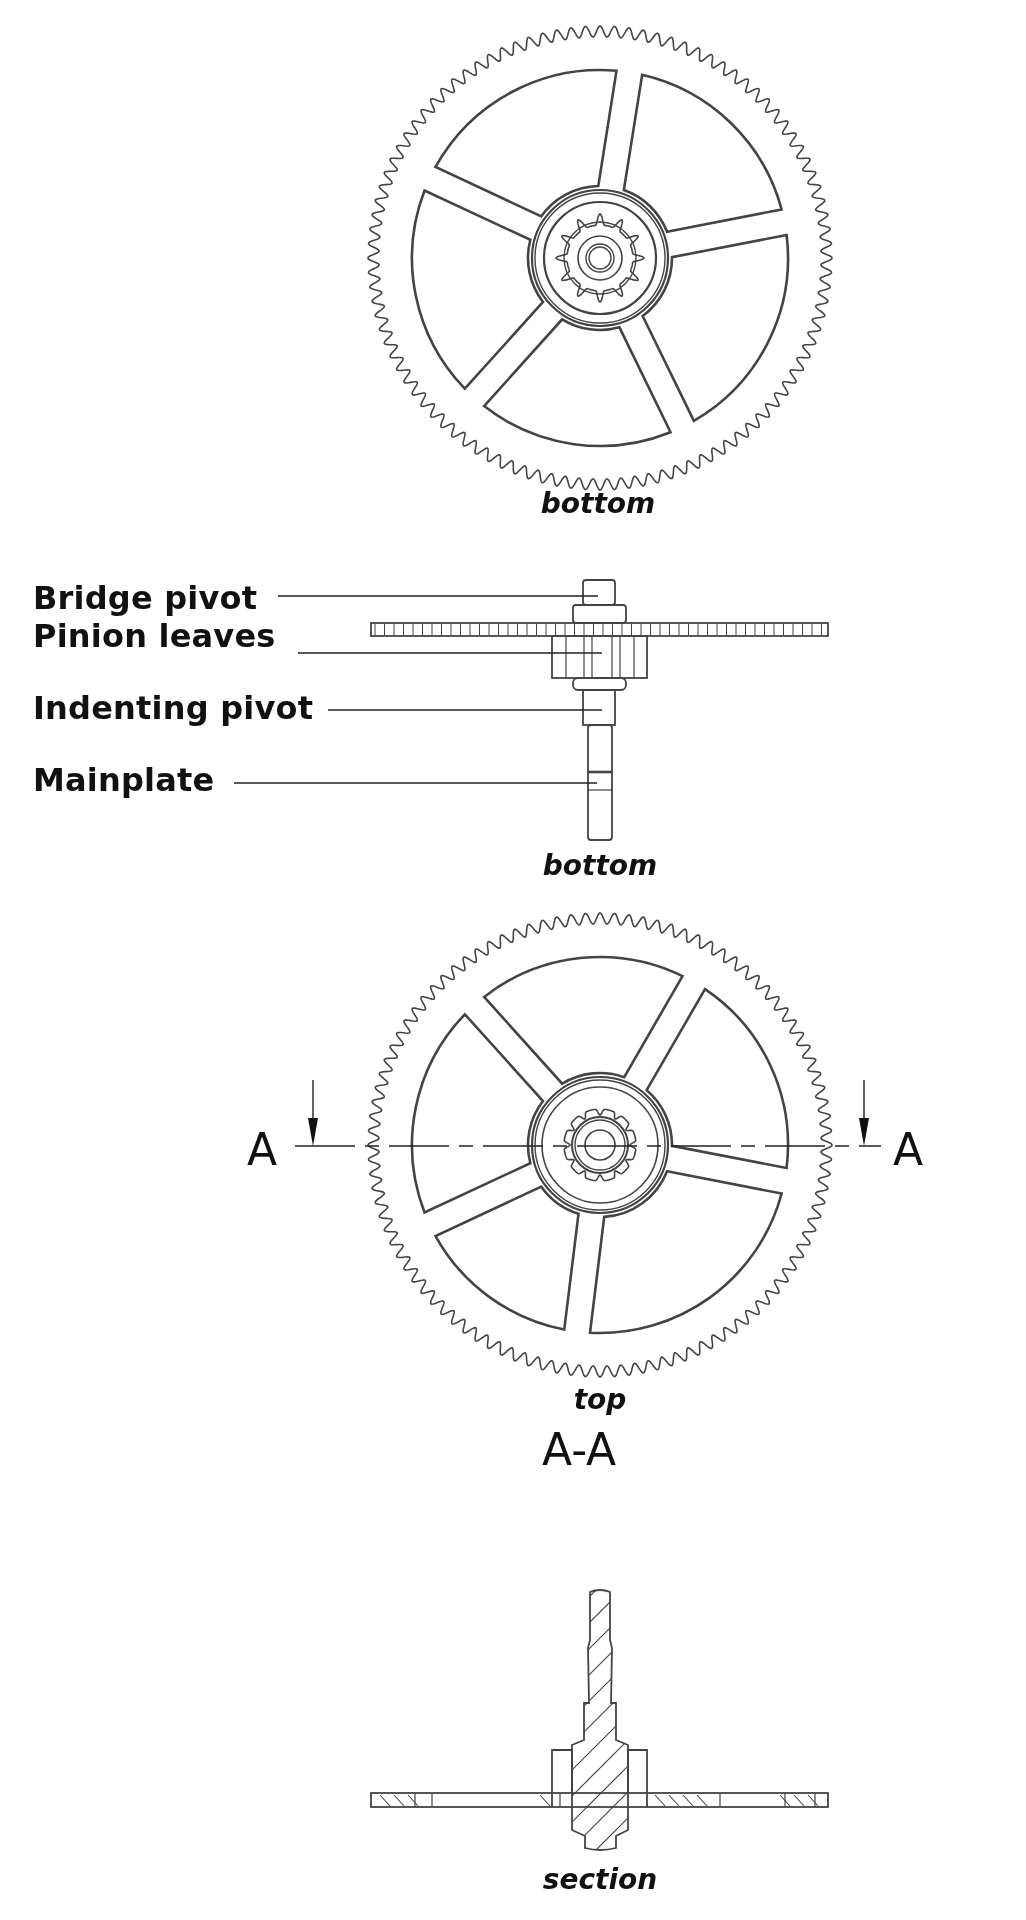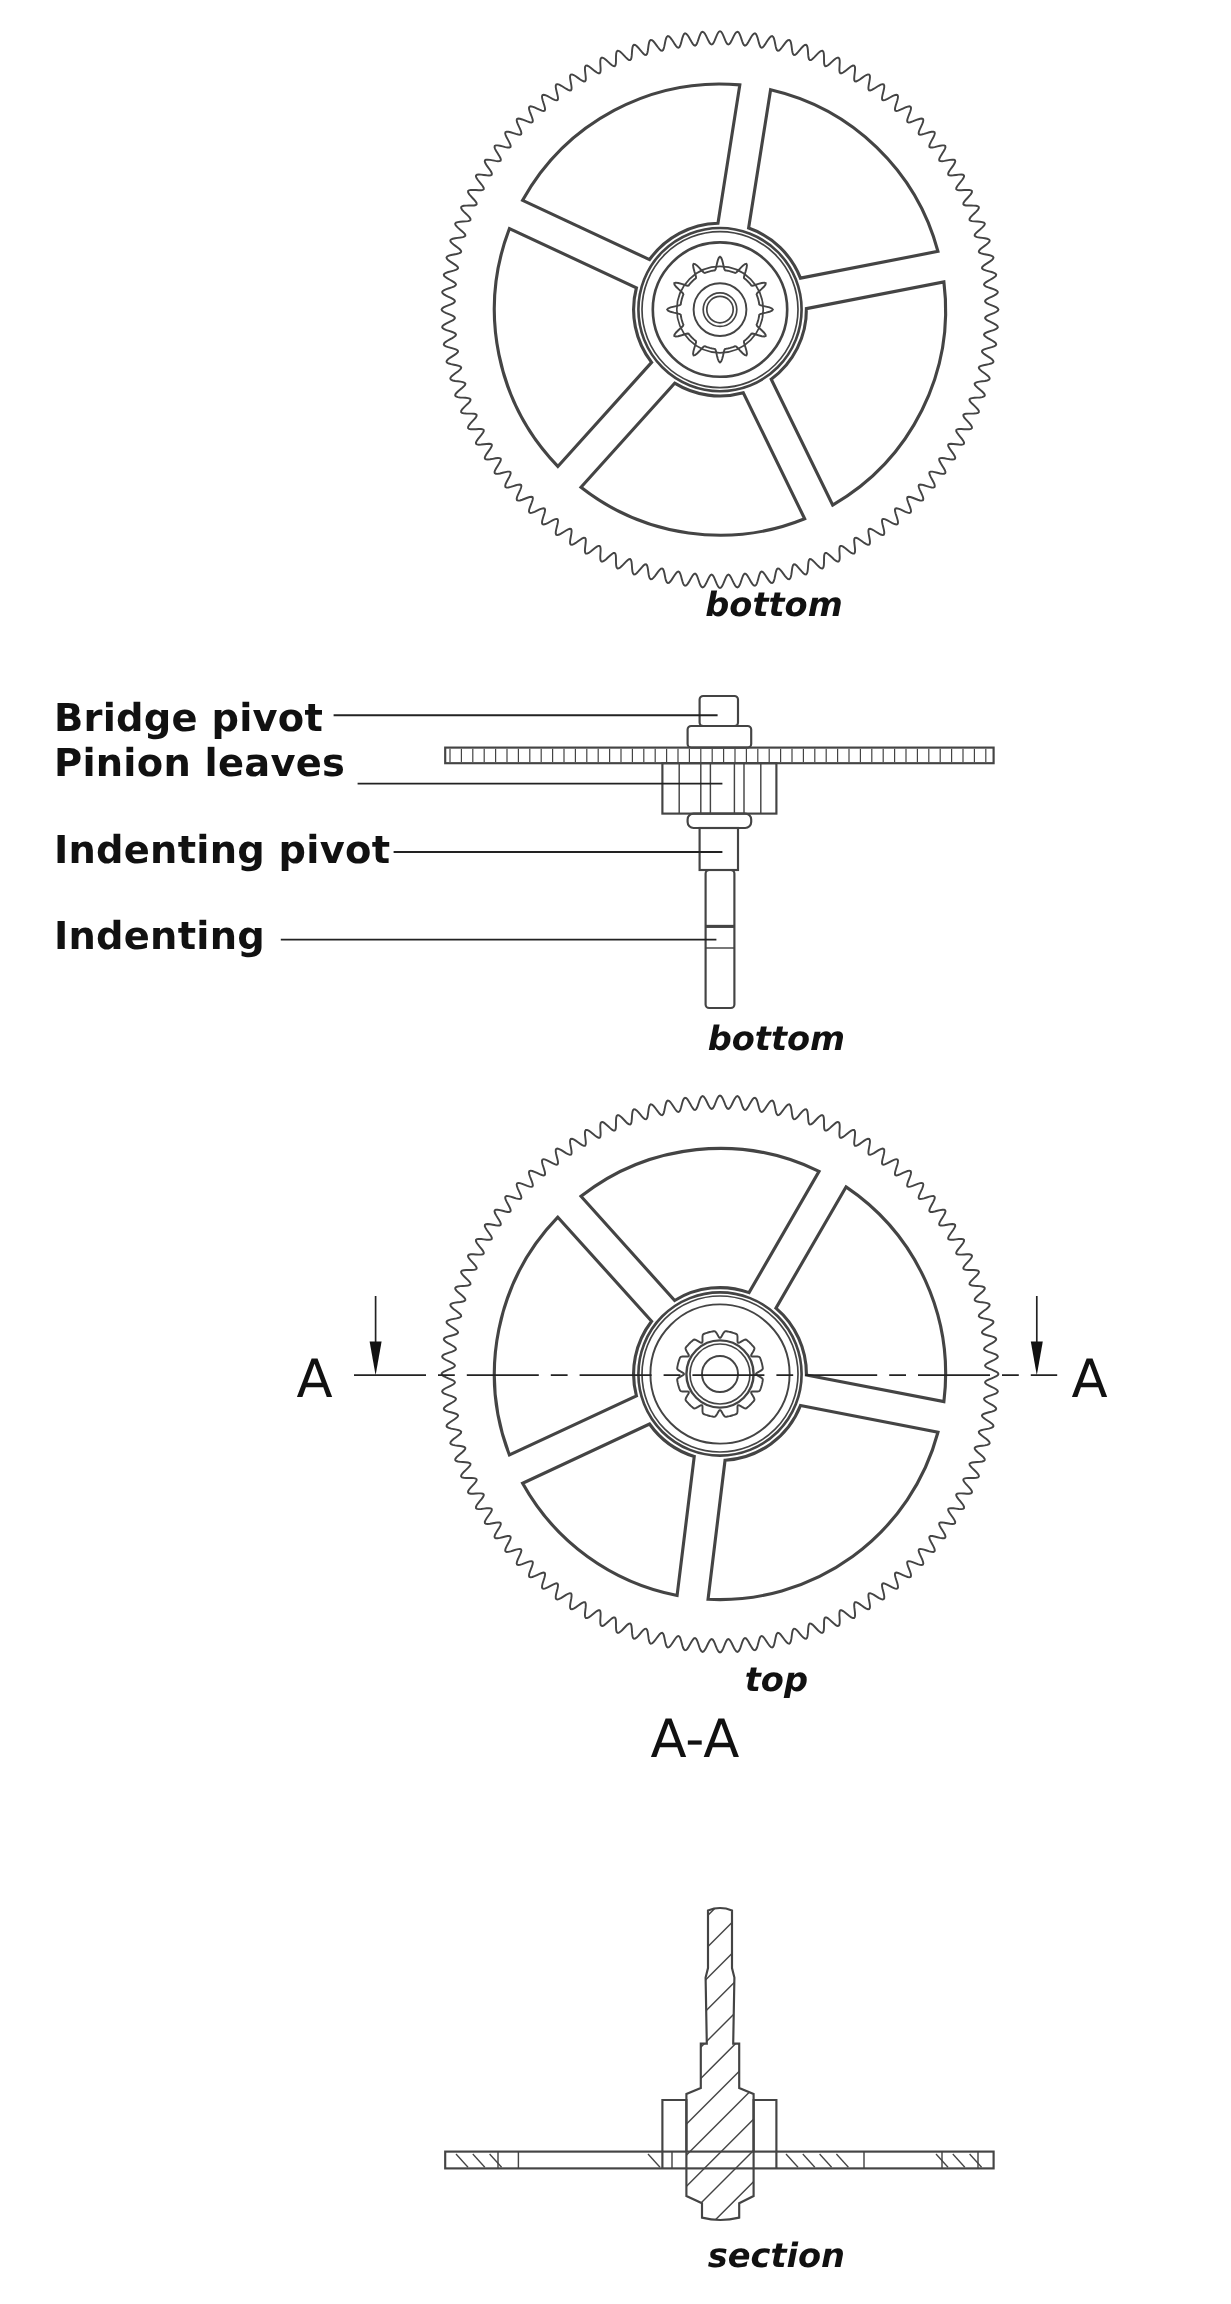--- a/index.html
+++ b/index.html
@@ -1,19 +1,19 @@
 <!DOCTYPE html>
 <html><head>
 <meta charset="utf-8">
 <style>
   html,body{margin:0;padding:0;background:#ffffff;}
   body{width:1026px;height:1920px;position:relative;overflow:hidden;font-family:"DejaVu Sans","Liberation Sans",sans-serif;}
   svg{position:absolute;left:0;top:0;}
-  .lbl{position:absolute;font-weight:bold;font-size:32px;color:#111;white-space:nowrap;line-height:1;letter-spacing:0.2px;margin-left:12px;}
-  .cap{position:absolute;font-weight:bold;font-style:italic;font-size:28px;color:#111;white-space:nowrap;line-height:1;transform:translateX(-50%);margin-left:47px;}
+  .lbl{position:absolute;font-weight:bold;font-size:32px;color:#111;white-space:nowrap;line-height:1;letter-spacing:0.2px;}
+  .cap{position:absolute;font-weight:bold;font-style:italic;font-size:28px;color:#111;white-space:nowrap;line-height:1;transform:translateX(-50%);}
   .sec{position:absolute;font-size:44px;color:#111;line-height:1;font-family:"DejaVu Sans",sans-serif;}
 </style>
 </head>
 <body>
 
 <svg id="drawing" width="1026" height="1920" viewBox="0 0 1026 1920" xmlns="http://www.w3.org/2000/svg">
   <g id="g-bottom">
       <path fill="none" stroke="#444444" stroke-width="1.6" d="M832.00,258.00L831.58,258.91L830.38,259.81L828.59,260.69L826.47,261.56L824.35,262.41L822.55,263.24L821.34,264.09L820.89,264.94L821.28,265.82L822.44,266.74L824.19,267.69L826.25,268.67L828.31,269.67L830.04,270.66L831.18,271.63L831.54,272.57L831.07,273.45L829.81,274.27L827.97,275.04L825.80,275.77L823.63,276.48L821.78,277.21L820.52,277.97L820.02,278.80L820.35,279.70L821.45,280.69L823.14,281.75L825.13,282.85L827.12,283.98L828.79,285.08L829.87,286.12L830.17,287.08L829.64,287.93L828.34,288.67L826.45,289.32L824.24,289.91L822.03,290.49L820.14,291.10L818.83,291.78L818.28,292.57L818.55,293.50L819.59,294.55L821.20,295.71L823.13,296.94L825.04,298.19L826.64,299.39L827.65,300.50L827.89,301.47L827.31,302.29L825.96,302.95L824.04,303.48L821.79,303.93L819.55,304.37L817.62,304.85L816.27,305.45L815.68,306.21L815.89,307.15L816.86,308.27L818.40,309.53L820.24,310.88L822.08,312.24L823.59,313.54L824.53,314.71L824.71,315.70L824.08,316.47L822.69,317.05L820.74,317.46L818.47,317.77L816.21,318.06L814.25,318.43L812.87,318.94L812.22,319.66L812.38,320.61L813.28,321.78L814.73,323.14L816.49,324.60L818.23,326.08L819.67,327.47L820.53,328.70L820.65,329.69L819.96,330.43L818.55,330.91L816.57,331.20L814.29,331.37L812.01,331.52L810.04,331.76L808.62,332.18L807.93,332.86L808.03,333.82L808.85,335.05L810.22,336.49L811.88,338.06L813.53,339.65L814.87,341.13L815.65,342.40L815.71,343.40L814.98,344.10L813.54,344.49L811.55,344.65L809.26,344.68L806.98,344.69L804.99,344.80L803.55,345.14L802.82,345.77L802.86,346.73L803.60,348.01L804.88,349.54L806.43,351.21L807.98,352.89L809.23,354.45L809.93,355.78L809.92,356.78L809.15,357.42L807.69,357.73L805.69,357.77L803.40,357.65L801.12,357.51L799.14,357.50L797.68,357.75L796.91,358.33L796.89,359.30L797.55,360.62L798.72,362.22L800.17,363.99L801.61,365.76L802.76,367.40L803.37,368.77L803.30,369.77L802.50,370.36L801.01,370.57L799.02,370.48L796.75,370.22L794.48,369.94L792.49,369.81L791.03,369.96L790.22,370.50L790.14,371.46L790.71,372.82L791.79,374.49L793.12,376.35L794.45,378.21L795.49,379.92L796.02,381.32L795.88,382.31L795.04,382.85L793.55,382.97L791.56,382.76L789.31,382.35L787.07,381.93L785.09,381.68L783.62,381.74L782.78,382.22L782.64,383.17L783.13,384.57L784.09,386.31L785.31,388.24L786.52,390.18L787.45,391.95L787.89,393.38L787.69,394.37L786.82,394.85L785.32,394.88L783.35,394.54L781.13,394.00L778.91,393.44L776.96,393.05L775.49,393.02L774.62,393.45L774.42,394.40L774.82,395.82L775.67,397.61L776.77,399.62L777.85,401.63L778.67,403.46L779.01,404.91L778.76,405.88L777.86,406.32L776.36,406.25L774.41,405.78L772.23,405.10L770.06,404.40L768.13,403.90L766.66,403.77L765.77,404.15L765.51,405.08L765.82,406.52L766.56,408.37L767.53,410.44L768.48,412.52L769.18,414.39L769.44,415.86L769.12,416.81L768.19,417.19L766.70,417.03L764.79,416.44L762.66,415.62L760.53,414.79L758.64,414.17L757.18,413.95L756.27,414.27L755.95,415.18L756.17,416.64L756.79,418.53L757.62,420.66L758.44,422.79L759.03,424.70L759.19,426.19L758.81,427.12L757.86,427.44L756.39,427.18L754.52,426.48L752.44,425.53L750.37,424.56L748.52,423.82L747.08,423.51L746.15,423.77L745.77,424.66L745.90,426.13L746.40,428.06L747.10,430.23L747.78,432.41L748.25,434.36L748.32,435.86L747.88,436.76L746.91,437.01L745.46,436.67L743.63,435.85L741.62,434.77L739.61,433.67L737.82,432.82L736.40,432.42L735.45,432.62L735.02,433.49L735.05,434.96L735.44,436.91L736.00,439.13L736.54,441.35L736.88,443.32L736.85,444.82L736.37,445.69L735.38,445.89L733.95,445.45L732.18,444.52L730.24,443.31L728.31,442.09L726.57,441.13L725.17,440.64L724.22,440.78L723.74,441.62L723.68,443.09L723.93,445.07L724.35,447.31L724.76,449.56L724.97,451.55L724.85,453.04L724.31,453.88L723.32,454.02L721.92,453.49L720.21,452.45L718.35,451.12L716.49,449.79L714.82,448.71L713.46,448.14L712.50,448.22L711.96,449.03L711.81,450.49L711.94,452.48L712.22,454.75L712.48,457.02L712.57,459.01L712.36,460.50L711.77,461.30L710.77,461.37L709.40,460.76L707.76,459.61L705.99,458.17L704.22,456.72L702.62,455.55L701.30,454.89L700.33,454.91L699.75,455.68L699.50,457.14L699.51,459.12L699.65,461.40L699.77,463.69L699.73,465.69L699.42,467.15L698.78,467.92L697.78,467.93L696.45,467.23L694.89,465.98L693.21,464.43L691.54,462.88L690.01,461.60L688.73,460.86L687.77,460.82L687.14,461.55L686.80,462.99L686.69,464.98L686.68,467.26L686.65,469.55L686.49,471.54L686.10,472.98L685.40,473.71L684.40,473.65L683.13,472.87L681.65,471.53L680.06,469.88L678.49,468.22L677.05,466.85L675.82,466.03L674.86,465.93L674.18,466.62L673.76,468.04L673.52,470.01L673.37,472.29L673.20,474.57L672.91,476.55L672.43,477.96L671.69,478.65L670.70,478.53L669.47,477.67L668.08,476.23L666.60,474.49L665.14,472.73L663.78,471.28L662.61,470.38L661.66,470.22L660.94,470.87L660.43,472.25L660.06,474.21L659.77,476.47L659.46,478.74L659.05,480.69L658.47,482.08L657.70,482.71L656.71,482.53L655.54,481.59L654.24,480.08L652.88,478.24L651.53,476.40L650.27,474.86L649.15,473.89L648.21,473.68L647.45,474.27L646.85,475.62L646.37,477.55L645.93,479.79L645.48,482.04L644.95,483.96L644.29,485.31L643.47,485.89L642.50,485.65L641.39,484.64L640.19,483.04L638.94,481.13L637.71,479.20L636.55,477.59L635.50,476.55L634.57,476.28L633.78,476.83L633.10,478.14L632.49,480.03L631.91,482.24L631.32,484.45L630.67,486.34L629.93,487.64L629.08,488.17L628.12,487.87L627.08,486.79L625.98,485.12L624.85,483.13L623.75,481.14L622.69,479.45L621.70,478.35L620.80,478.02L619.97,478.52L619.21,479.78L618.48,481.63L617.77,483.80L617.04,485.97L616.27,487.81L615.45,489.07L614.57,489.54L613.63,489.18L612.66,488.04L611.67,486.31L610.67,484.25L609.69,482.19L608.74,480.44L607.82,479.28L606.94,478.89L606.09,479.34L605.24,480.55L604.41,482.35L603.56,484.47L602.69,486.59L601.81,488.38L600.91,489.58L600.00,490.00L599.09,489.58L598.19,488.38L597.31,486.59L596.44,484.47L595.59,482.35L594.76,480.55L593.91,479.34L593.06,478.89L592.18,479.28L591.26,480.44L590.31,482.19L589.33,484.25L588.33,486.31L587.34,488.04L586.37,489.18L585.43,489.54L584.55,489.07L583.73,487.81L582.96,485.97L582.23,483.80L581.52,481.63L580.79,479.78L580.03,478.52L579.20,478.02L578.30,478.35L577.31,479.45L576.25,481.14L575.15,483.13L574.02,485.12L572.92,486.79L571.88,487.87L570.92,488.17L570.07,487.64L569.33,486.34L568.68,484.45L568.09,482.24L567.51,480.03L566.90,478.14L566.22,476.83L565.43,476.28L564.50,476.55L563.45,477.59L562.29,479.20L561.06,481.13L559.81,483.04L558.61,484.64L557.50,485.65L556.53,485.89L555.71,485.31L555.05,483.96L554.52,482.04L554.07,479.79L553.63,477.55L553.15,475.62L552.55,474.27L551.79,473.68L550.85,473.89L549.73,474.86L548.47,476.40L547.12,478.24L545.76,480.08L544.46,481.59L543.29,482.53L542.30,482.71L541.53,482.08L540.95,480.69L540.54,478.74L540.23,476.47L539.94,474.21L539.57,472.25L539.06,470.87L538.34,470.22L537.39,470.38L536.22,471.28L534.86,472.73L533.40,474.49L531.92,476.23L530.53,477.67L529.30,478.53L528.31,478.65L527.57,477.96L527.09,476.55L526.80,474.57L526.63,472.29L526.48,470.01L526.24,468.04L525.82,466.62L525.14,465.93L524.18,466.03L522.95,466.85L521.51,468.22L519.94,469.88L518.35,471.53L516.87,472.87L515.60,473.65L514.60,473.71L513.90,472.98L513.51,471.54L513.35,469.55L513.32,467.26L513.31,464.98L513.20,462.99L512.86,461.55L512.23,460.82L511.27,460.86L509.99,461.60L508.46,462.88L506.79,464.43L505.11,465.98L503.55,467.23L502.22,467.93L501.22,467.92L500.58,467.15L500.27,465.69L500.23,463.69L500.35,461.40L500.49,459.12L500.50,457.14L500.25,455.68L499.67,454.91L498.70,454.89L497.38,455.55L495.78,456.72L494.01,458.17L492.24,459.61L490.60,460.76L489.23,461.37L488.23,461.30L487.64,460.50L487.43,459.01L487.52,457.02L487.78,454.75L488.06,452.48L488.19,450.49L488.04,449.03L487.50,448.22L486.54,448.14L485.18,448.71L483.51,449.79L481.65,451.12L479.79,452.45L478.08,453.49L476.68,454.02L475.69,453.88L475.15,453.04L475.03,451.55L475.24,449.56L475.65,447.31L476.07,445.07L476.32,443.09L476.26,441.62L475.78,440.78L474.83,440.64L473.43,441.13L471.69,442.09L469.76,443.31L467.82,444.52L466.05,445.45L464.62,445.89L463.63,445.69L463.15,444.82L463.12,443.32L463.46,441.35L464.00,439.13L464.56,436.91L464.95,434.96L464.98,433.49L464.55,432.62L463.60,432.42L462.18,432.82L460.39,433.67L458.38,434.77L456.37,435.85L454.54,436.67L453.09,437.01L452.12,436.76L451.68,435.86L451.75,434.36L452.22,432.41L452.90,430.23L453.60,428.06L454.10,426.13L454.23,424.66L453.85,423.77L452.92,423.51L451.48,423.82L449.63,424.56L447.56,425.53L445.48,426.48L443.61,427.18L442.14,427.44L441.19,427.12L440.81,426.19L440.97,424.70L441.56,422.79L442.38,420.66L443.21,418.53L443.83,416.64L444.05,415.18L443.73,414.27L442.82,413.95L441.36,414.17L439.47,414.79L437.34,415.62L435.21,416.44L433.30,417.03L431.81,417.19L430.88,416.81L430.56,415.86L430.82,414.39L431.52,412.52L432.47,410.44L433.44,408.37L434.18,406.52L434.49,405.08L434.23,404.15L433.34,403.77L431.87,403.90L429.94,404.40L427.77,405.10L425.59,405.78L423.64,406.25L422.14,406.32L421.24,405.88L420.99,404.91L421.33,403.46L422.15,401.63L423.23,399.62L424.33,397.61L425.18,395.82L425.58,394.40L425.38,393.45L424.51,393.02L423.04,393.05L421.09,393.44L418.87,394.00L416.65,394.54L414.68,394.88L413.18,394.85L412.31,394.37L412.11,393.38L412.55,391.95L413.48,390.18L414.69,388.24L415.91,386.31L416.87,384.57L417.36,383.17L417.22,382.22L416.38,381.74L414.91,381.68L412.93,381.93L410.69,382.35L408.44,382.76L406.45,382.97L404.96,382.85L404.12,382.31L403.98,381.32L404.51,379.92L405.55,378.21L406.88,376.35L408.21,374.49L409.29,372.82L409.86,371.46L409.78,370.50L408.97,369.96L407.51,369.81L405.52,369.94L403.25,370.22L400.98,370.48L398.99,370.57L397.50,370.36L396.70,369.77L396.63,368.77L397.24,367.40L398.39,365.76L399.83,363.99L401.28,362.22L402.45,360.62L403.11,359.30L403.09,358.33L402.32,357.75L400.86,357.50L398.88,357.51L396.60,357.65L394.31,357.77L392.31,357.73L390.85,357.42L390.08,356.78L390.07,355.78L390.77,354.45L392.02,352.89L393.57,351.21L395.12,349.54L396.40,348.01L397.14,346.73L397.18,345.77L396.45,345.14L395.01,344.80L393.02,344.69L390.74,344.68L388.45,344.65L386.46,344.49L385.02,344.10L384.29,343.40L384.35,342.40L385.13,341.13L386.47,339.65L388.12,338.06L389.78,336.49L391.15,335.05L391.97,333.82L392.07,332.86L391.38,332.18L389.96,331.76L387.99,331.52L385.71,331.37L383.43,331.20L381.45,330.91L380.04,330.43L379.35,329.69L379.47,328.70L380.33,327.47L381.77,326.08L383.51,324.60L385.27,323.14L386.72,321.78L387.62,320.61L387.78,319.66L387.13,318.94L385.75,318.43L383.79,318.06L381.53,317.77L379.26,317.46L377.31,317.05L375.92,316.47L375.29,315.70L375.47,314.71L376.41,313.54L377.92,312.24L379.76,310.88L381.60,309.53L383.14,308.27L384.11,307.15L384.32,306.21L383.73,305.45L382.38,304.85L380.45,304.37L378.21,303.93L375.96,303.48L374.04,302.95L372.69,302.29L372.11,301.47L372.35,300.50L373.36,299.39L374.96,298.19L376.87,296.94L378.80,295.71L380.41,294.55L381.45,293.50L381.72,292.57L381.17,291.78L379.86,291.10L377.97,290.49L375.76,289.91L373.55,289.32L371.66,288.67L370.36,287.93L369.83,287.08L370.13,286.12L371.21,285.08L372.88,283.98L374.87,282.85L376.86,281.75L378.55,280.69L379.65,279.70L379.98,278.80L379.48,277.97L378.22,277.21L376.37,276.48L374.20,275.77L372.03,275.04L370.19,274.27L368.93,273.45L368.46,272.57L368.82,271.63L369.96,270.66L371.69,269.67L373.75,268.67L375.81,267.69L377.56,266.74L378.72,265.82L379.11,264.94L378.66,264.09L377.45,263.24L375.65,262.41L373.53,261.56L371.41,260.69L369.62,259.81L368.42,258.91L368.00,258.00L368.42,257.09L369.62,256.19L371.41,255.31L373.53,254.44L375.65,253.59L377.45,252.76L378.66,251.91L379.11,251.06L378.72,250.18L377.56,249.26L375.81,248.31L373.75,247.33L371.69,246.33L369.96,245.34L368.82,244.37L368.46,243.43L368.93,242.55L370.19,241.73L372.03,240.96L374.20,240.23L376.37,239.52L378.22,238.79L379.48,238.03L379.98,237.20L379.65,236.30L378.55,235.31L376.86,234.25L374.87,233.15L372.88,232.02L371.21,230.92L370.13,229.88L369.83,228.92L370.36,228.07L371.66,227.33L373.55,226.68L375.76,226.09L377.97,225.51L379.86,224.90L381.17,224.22L381.72,223.43L381.45,222.50L380.41,221.45L378.80,220.29L376.87,219.06L374.96,217.81L373.36,216.61L372.35,215.50L372.11,214.53L372.69,213.71L374.04,213.05L375.96,212.52L378.21,212.07L380.45,211.63L382.38,211.15L383.73,210.55L384.32,209.79L384.11,208.85L383.14,207.73L381.60,206.47L379.76,205.12L377.92,203.76L376.41,202.46L375.47,201.29L375.29,200.30L375.92,199.53L377.31,198.95L379.26,198.54L381.53,198.23L383.79,197.94L385.75,197.57L387.13,197.06L387.78,196.34L387.62,195.39L386.72,194.22L385.27,192.86L383.51,191.40L381.77,189.92L380.33,188.53L379.47,187.30L379.35,186.31L380.04,185.57L381.45,185.09L383.43,184.80L385.71,184.63L387.99,184.48L389.96,184.24L391.38,183.82L392.07,183.14L391.97,182.18L391.15,180.95L389.78,179.51L388.12,177.94L386.47,176.35L385.13,174.87L384.35,173.60L384.29,172.60L385.02,171.90L386.46,171.51L388.45,171.35L390.74,171.32L393.02,171.31L395.01,171.20L396.45,170.86L397.18,170.23L397.14,169.27L396.40,167.99L395.12,166.46L393.57,164.79L392.02,163.11L390.77,161.55L390.07,160.22L390.08,159.22L390.85,158.58L392.31,158.27L394.31,158.23L396.60,158.35L398.88,158.49L400.86,158.50L402.32,158.25L403.09,157.67L403.11,156.70L402.45,155.38L401.28,153.78L399.83,152.01L398.39,150.24L397.24,148.60L396.63,147.23L396.70,146.23L397.50,145.64L398.99,145.43L400.98,145.52L403.25,145.78L405.52,146.06L407.51,146.19L408.97,146.04L409.78,145.50L409.86,144.54L409.29,143.18L408.21,141.51L406.88,139.65L405.55,137.79L404.51,136.08L403.98,134.68L404.12,133.69L404.96,133.15L406.45,133.03L408.44,133.24L410.69,133.65L412.93,134.07L414.91,134.32L416.38,134.26L417.22,133.78L417.36,132.83L416.87,131.43L415.91,129.69L414.69,127.76L413.48,125.82L412.55,124.05L412.11,122.62L412.31,121.63L413.18,121.15L414.68,121.12L416.65,121.46L418.87,122.00L421.09,122.56L423.04,122.95L424.51,122.98L425.38,122.55L425.58,121.60L425.18,120.18L424.33,118.39L423.23,116.38L422.15,114.37L421.33,112.54L420.99,111.09L421.24,110.12L422.14,109.68L423.64,109.75L425.59,110.22L427.77,110.90L429.94,111.60L431.87,112.10L433.34,112.23L434.23,111.85L434.49,110.92L434.18,109.48L433.44,107.63L432.47,105.56L431.52,103.48L430.82,101.61L430.56,100.14L430.88,99.19L431.81,98.81L433.30,98.97L435.21,99.56L437.34,100.38L439.47,101.21L441.36,101.83L442.82,102.05L443.73,101.73L444.05,100.82L443.83,99.36L443.21,97.47L442.38,95.34L441.56,93.21L440.97,91.30L440.81,89.81L441.19,88.88L442.14,88.56L443.61,88.82L445.48,89.52L447.56,90.47L449.63,91.44L451.48,92.18L452.92,92.49L453.85,92.23L454.23,91.34L454.10,89.87L453.60,87.94L452.90,85.77L452.22,83.59L451.75,81.64L451.68,80.14L452.12,79.24L453.09,78.99L454.54,79.33L456.37,80.15L458.38,81.23L460.39,82.33L462.18,83.18L463.60,83.58L464.55,83.38L464.98,82.51L464.95,81.04L464.56,79.09L464.00,76.87L463.46,74.65L463.12,72.68L463.15,71.18L463.63,70.31L464.62,70.11L466.05,70.55L467.82,71.48L469.76,72.69L471.69,73.91L473.43,74.87L474.83,75.36L475.78,75.22L476.26,74.38L476.32,72.91L476.07,70.93L475.65,68.69L475.24,66.44L475.03,64.45L475.15,62.96L475.69,62.12L476.68,61.98L478.08,62.51L479.79,63.55L481.65,64.88L483.51,66.21L485.18,67.29L486.54,67.86L487.50,67.78L488.04,66.97L488.19,65.51L488.06,63.52L487.78,61.25L487.52,58.98L487.43,56.99L487.64,55.50L488.23,54.70L489.23,54.63L490.60,55.24L492.24,56.39L494.01,57.83L495.78,59.28L497.38,60.45L498.70,61.11L499.67,61.09L500.25,60.32L500.50,58.86L500.49,56.88L500.35,54.60L500.23,52.31L500.27,50.31L500.58,48.85L501.22,48.08L502.22,48.07L503.55,48.77L505.11,50.02L506.79,51.57L508.46,53.12L509.99,54.40L511.27,55.14L512.23,55.18L512.86,54.45L513.20,53.01L513.31,51.02L513.32,48.74L513.35,46.45L513.51,44.46L513.90,43.02L514.60,42.29L515.60,42.35L516.87,43.13L518.35,44.47L519.94,46.12L521.51,47.78L522.95,49.15L524.18,49.97L525.14,50.07L525.82,49.38L526.24,47.96L526.48,45.99L526.63,43.71L526.80,41.43L527.09,39.45L527.57,38.04L528.31,37.35L529.30,37.47L530.53,38.33L531.92,39.77L533.40,41.51L534.86,43.27L536.22,44.72L537.39,45.62L538.34,45.78L539.06,45.13L539.57,43.75L539.94,41.79L540.23,39.53L540.54,37.26L540.95,35.31L541.53,33.92L542.30,33.29L543.29,33.47L544.46,34.41L545.76,35.92L547.12,37.76L548.47,39.60L549.73,41.14L550.85,42.11L551.79,42.32L552.55,41.73L553.15,40.38L553.63,38.45L554.07,36.21L554.52,33.96L555.05,32.04L555.71,30.69L556.53,30.11L557.50,30.35L558.61,31.36L559.81,32.96L561.06,34.87L562.29,36.80L563.45,38.41L564.50,39.45L565.43,39.72L566.22,39.17L566.90,37.86L567.51,35.97L568.09,33.76L568.68,31.55L569.33,29.66L570.07,28.36L570.92,27.83L571.88,28.13L572.92,29.21L574.02,30.88L575.15,32.87L576.25,34.86L577.31,36.55L578.30,37.65L579.20,37.98L580.03,37.48L580.79,36.22L581.52,34.37L582.23,32.20L582.96,30.03L583.73,28.19L584.55,26.93L585.43,26.46L586.37,26.82L587.34,27.96L588.33,29.69L589.33,31.75L590.31,33.81L591.26,35.56L592.18,36.72L593.06,37.11L593.91,36.66L594.76,35.45L595.59,33.65L596.44,31.53L597.31,29.41L598.19,27.62L599.09,26.42L600.00,26.00L600.91,26.42L601.81,27.62L602.69,29.41L603.56,31.53L604.41,33.65L605.24,35.45L606.09,36.66L606.94,37.11L607.82,36.72L608.74,35.56L609.69,33.81L610.67,31.75L611.67,29.69L612.66,27.96L613.63,26.82L614.57,26.46L615.45,26.93L616.27,28.19L617.04,30.03L617.77,32.20L618.48,34.37L619.21,36.22L619.97,37.48L620.80,37.98L621.70,37.65L622.69,36.55L623.75,34.86L624.85,32.87L625.98,30.88L627.08,29.21L628.12,28.13L629.08,27.83L629.93,28.36L630.67,29.66L631.32,31.55L631.91,33.76L632.49,35.97L633.10,37.86L633.78,39.17L634.57,39.72L635.50,39.45L636.55,38.41L637.71,36.80L638.94,34.87L640.19,32.96L641.39,31.36L642.50,30.35L643.47,30.11L644.29,30.69L644.95,32.04L645.48,33.96L645.93,36.21L646.37,38.45L646.85,40.38L647.45,41.73L648.21,42.32L649.15,42.11L650.27,41.14L651.53,39.60L652.88,37.76L654.24,35.92L655.54,34.41L656.71,33.47L657.70,33.29L658.47,33.92L659.05,35.31L659.46,37.26L659.77,39.53L660.06,41.79L660.43,43.75L660.94,45.13L661.66,45.78L662.61,45.62L663.78,44.72L665.14,43.27L666.60,41.51L668.08,39.77L669.47,38.33L670.70,37.47L671.69,37.35L672.43,38.04L672.91,39.45L673.20,41.43L673.37,43.71L673.52,45.99L673.76,47.96L674.18,49.38L674.86,50.07L675.82,49.97L677.05,49.15L678.49,47.78L680.06,46.12L681.65,44.47L683.13,43.13L684.40,42.35L685.40,42.29L686.10,43.02L686.49,44.46L686.65,46.45L686.68,48.74L686.69,51.02L686.80,53.01L687.14,54.45L687.77,55.18L688.73,55.14L690.01,54.40L691.54,53.12L693.21,51.57L694.89,50.02L696.45,48.77L697.78,48.07L698.78,48.08L699.42,48.85L699.73,50.31L699.77,52.31L699.65,54.60L699.51,56.88L699.50,58.86L699.75,60.32L700.33,61.09L701.30,61.11L702.62,60.45L704.22,59.28L705.99,57.83L707.76,56.39L709.40,55.24L710.77,54.63L711.77,54.70L712.36,55.50L712.57,56.99L712.48,58.98L712.22,61.25L711.94,63.52L711.81,65.51L711.96,66.97L712.50,67.78L713.46,67.86L714.82,67.29L716.49,66.21L718.35,64.88L720.21,63.55L721.92,62.51L723.32,61.98L724.31,62.12L724.85,62.96L724.97,64.45L724.76,66.44L724.35,68.69L723.93,70.93L723.68,72.91L723.74,74.38L724.22,75.22L725.17,75.36L726.57,74.87L728.31,73.91L730.24,72.69L732.18,71.48L733.95,70.55L735.38,70.11L736.37,70.31L736.85,71.18L736.88,72.68L736.54,74.65L736.00,76.87L735.44,79.09L735.05,81.04L735.02,82.51L735.45,83.38L736.40,83.58L737.82,83.18L739.61,82.33L741.62,81.23L743.63,80.15L745.46,79.33L746.91,78.99L747.88,79.24L748.32,80.14L748.25,81.64L747.78,83.59L747.10,85.77L746.40,87.94L745.90,89.87L745.77,91.34L746.15,92.23L747.08,92.49L748.52,92.18L750.37,91.44L752.44,90.47L754.52,89.52L756.39,88.82L757.86,88.56L758.81,88.88L759.19,89.81L759.03,91.30L758.44,93.21L757.62,95.34L756.79,97.47L756.17,99.36L755.95,100.82L756.27,101.73L757.18,102.05L758.64,101.83L760.53,101.21L762.66,100.38L764.79,99.56L766.70,98.97L768.19,98.81L769.12,99.19L769.44,100.14L769.18,101.61L768.48,103.48L767.53,105.56L766.56,107.63L765.82,109.48L765.51,110.92L765.77,111.85L766.66,112.23L768.13,112.10L770.06,111.60L772.23,110.90L774.41,110.22L776.36,109.75L777.86,109.68L778.76,110.12L779.01,111.09L778.67,112.54L777.85,114.37L776.77,116.38L775.67,118.39L774.82,120.18L774.42,121.60L774.62,122.55L775.49,122.98L776.96,122.95L778.91,122.56L781.13,122.00L783.35,121.46L785.32,121.12L786.82,121.15L787.69,121.63L787.89,122.62L787.45,124.05L786.52,125.82L785.31,127.76L784.09,129.69L783.13,131.43L782.64,132.83L782.78,133.78L783.62,134.26L785.09,134.32L787.07,134.07L789.31,133.65L791.56,133.24L793.55,133.03L795.04,133.15L795.88,133.69L796.02,134.68L795.49,136.08L794.45,137.79L793.12,139.65L791.79,141.51L790.71,143.18L790.14,144.54L790.22,145.50L791.03,146.04L792.49,146.19L794.48,146.06L796.75,145.78L799.02,145.52L801.01,145.43L802.50,145.64L803.30,146.23L803.37,147.23L802.76,148.60L801.61,150.24L800.17,152.01L798.72,153.78L797.55,155.38L796.89,156.70L796.91,157.67L797.68,158.25L799.14,158.50L801.12,158.49L803.40,158.35L805.69,158.23L807.69,158.27L809.15,158.58L809.92,159.22L809.93,160.22L809.23,161.55L807.98,163.11L806.43,164.79L804.88,166.46L803.60,167.99L802.86,169.27L802.82,170.23L803.55,170.86L804.99,171.20L806.98,171.31L809.26,171.32L811.55,171.35L813.54,171.51L814.98,171.90L815.71,172.60L815.65,173.60L814.87,174.87L813.53,176.35L811.88,177.94L810.22,179.51L808.85,180.95L808.03,182.18L807.93,183.14L808.62,183.82L810.04,184.24L812.01,184.48L814.29,184.63L816.57,184.80L818.55,185.09L819.96,185.57L820.65,186.31L820.53,187.30L819.67,188.53L818.23,189.92L816.49,191.40L814.73,192.86L813.28,194.22L812.38,195.39L812.22,196.34L812.87,197.06L814.25,197.57L816.21,197.94L818.47,198.23L820.74,198.54L822.69,198.95L824.08,199.53L824.71,200.30L824.53,201.29L823.59,202.46L822.08,203.76L820.24,205.12L818.40,206.47L816.86,207.73L815.89,208.85L815.68,209.79L816.27,210.55L817.62,211.15L819.55,211.63L821.79,212.07L824.04,212.52L825.96,213.05L827.31,213.71L827.89,214.53L827.65,215.50L826.64,216.61L825.04,217.81L823.13,219.06L821.20,220.29L819.59,221.45L818.55,222.50L818.28,223.43L818.83,224.22L820.14,224.90L822.03,225.51L824.24,226.09L826.45,226.68L828.34,227.33L829.64,228.07L830.17,228.92L829.87,229.88L828.79,230.92L827.12,232.02L825.13,233.15L823.14,234.25L821.45,235.31L820.35,236.30L820.02,237.20L820.52,238.03L821.78,238.79L823.63,239.52L825.80,240.23L827.97,240.96L829.81,241.73L831.07,242.55L831.54,243.43L831.18,244.37L830.04,245.34L828.31,246.33L826.25,247.33L824.19,248.31L822.44,249.26L821.28,250.18L820.89,251.06L821.34,251.91L822.55,252.76L824.35,253.59L826.47,254.44L828.59,255.31L830.38,256.19L831.58,257.09L832.00,258.00Z"></path>
       <path fill="none" stroke="#444444" stroke-width="2.6" d="M642.1691134842545,74.79037725066934 A188,188 0 0 1 781.6263355603189,209.46265117530206 L667.0611737127067,231.7931501268433 A72,72 0 0 0 623.8504841574469,190.06507227165562 Z"></path>
       <path fill="none" stroke="#444444" stroke-width="2.6" d="M786.5834167923173,234.96462333486974 A188,188 0 0 1 693.8918335045688,420.8751779773404 L642.6705820619395,315.99328777104546 A72,72 0 0 0 671.9952962898658,257.1770102464568 Z"></path>
@@ -167,16 +167,16 @@
 
 <div class="cap" style="left:598px;top:490px;">bottom</div>
 <div class="cap" style="left:600px;top:852px;">bottom</div>
 <div class="cap" style="left:600px;top:1386px;font-style:italic;">top</div>
 <div class="sec" style="left:542px;top:1428px;">A-A</div>
 <div class="cap" style="left:600px;top:1866px;text-align:right;">section</div>
 
 <div class="lbl" style="left:33px;top:582px;">Bridge pivot</div>
 <div class="lbl" style="left:33px;top:620px;">Pinion leaves</div>
 <div class="lbl" style="left:33px;top:692px;">Indenting pivot</div>
-<div class="lbl" style="left:33px;top:764px;">Indenting</div>
+<div class="lbl" style="left:33px;top:764px;">Mainplate</div>
 
 <div class="sec" style="left:247px;top:1128px;">A</div>
 <div class="sec" style="left:893px;top:1128px;">A</div>
 
 </body></html>

